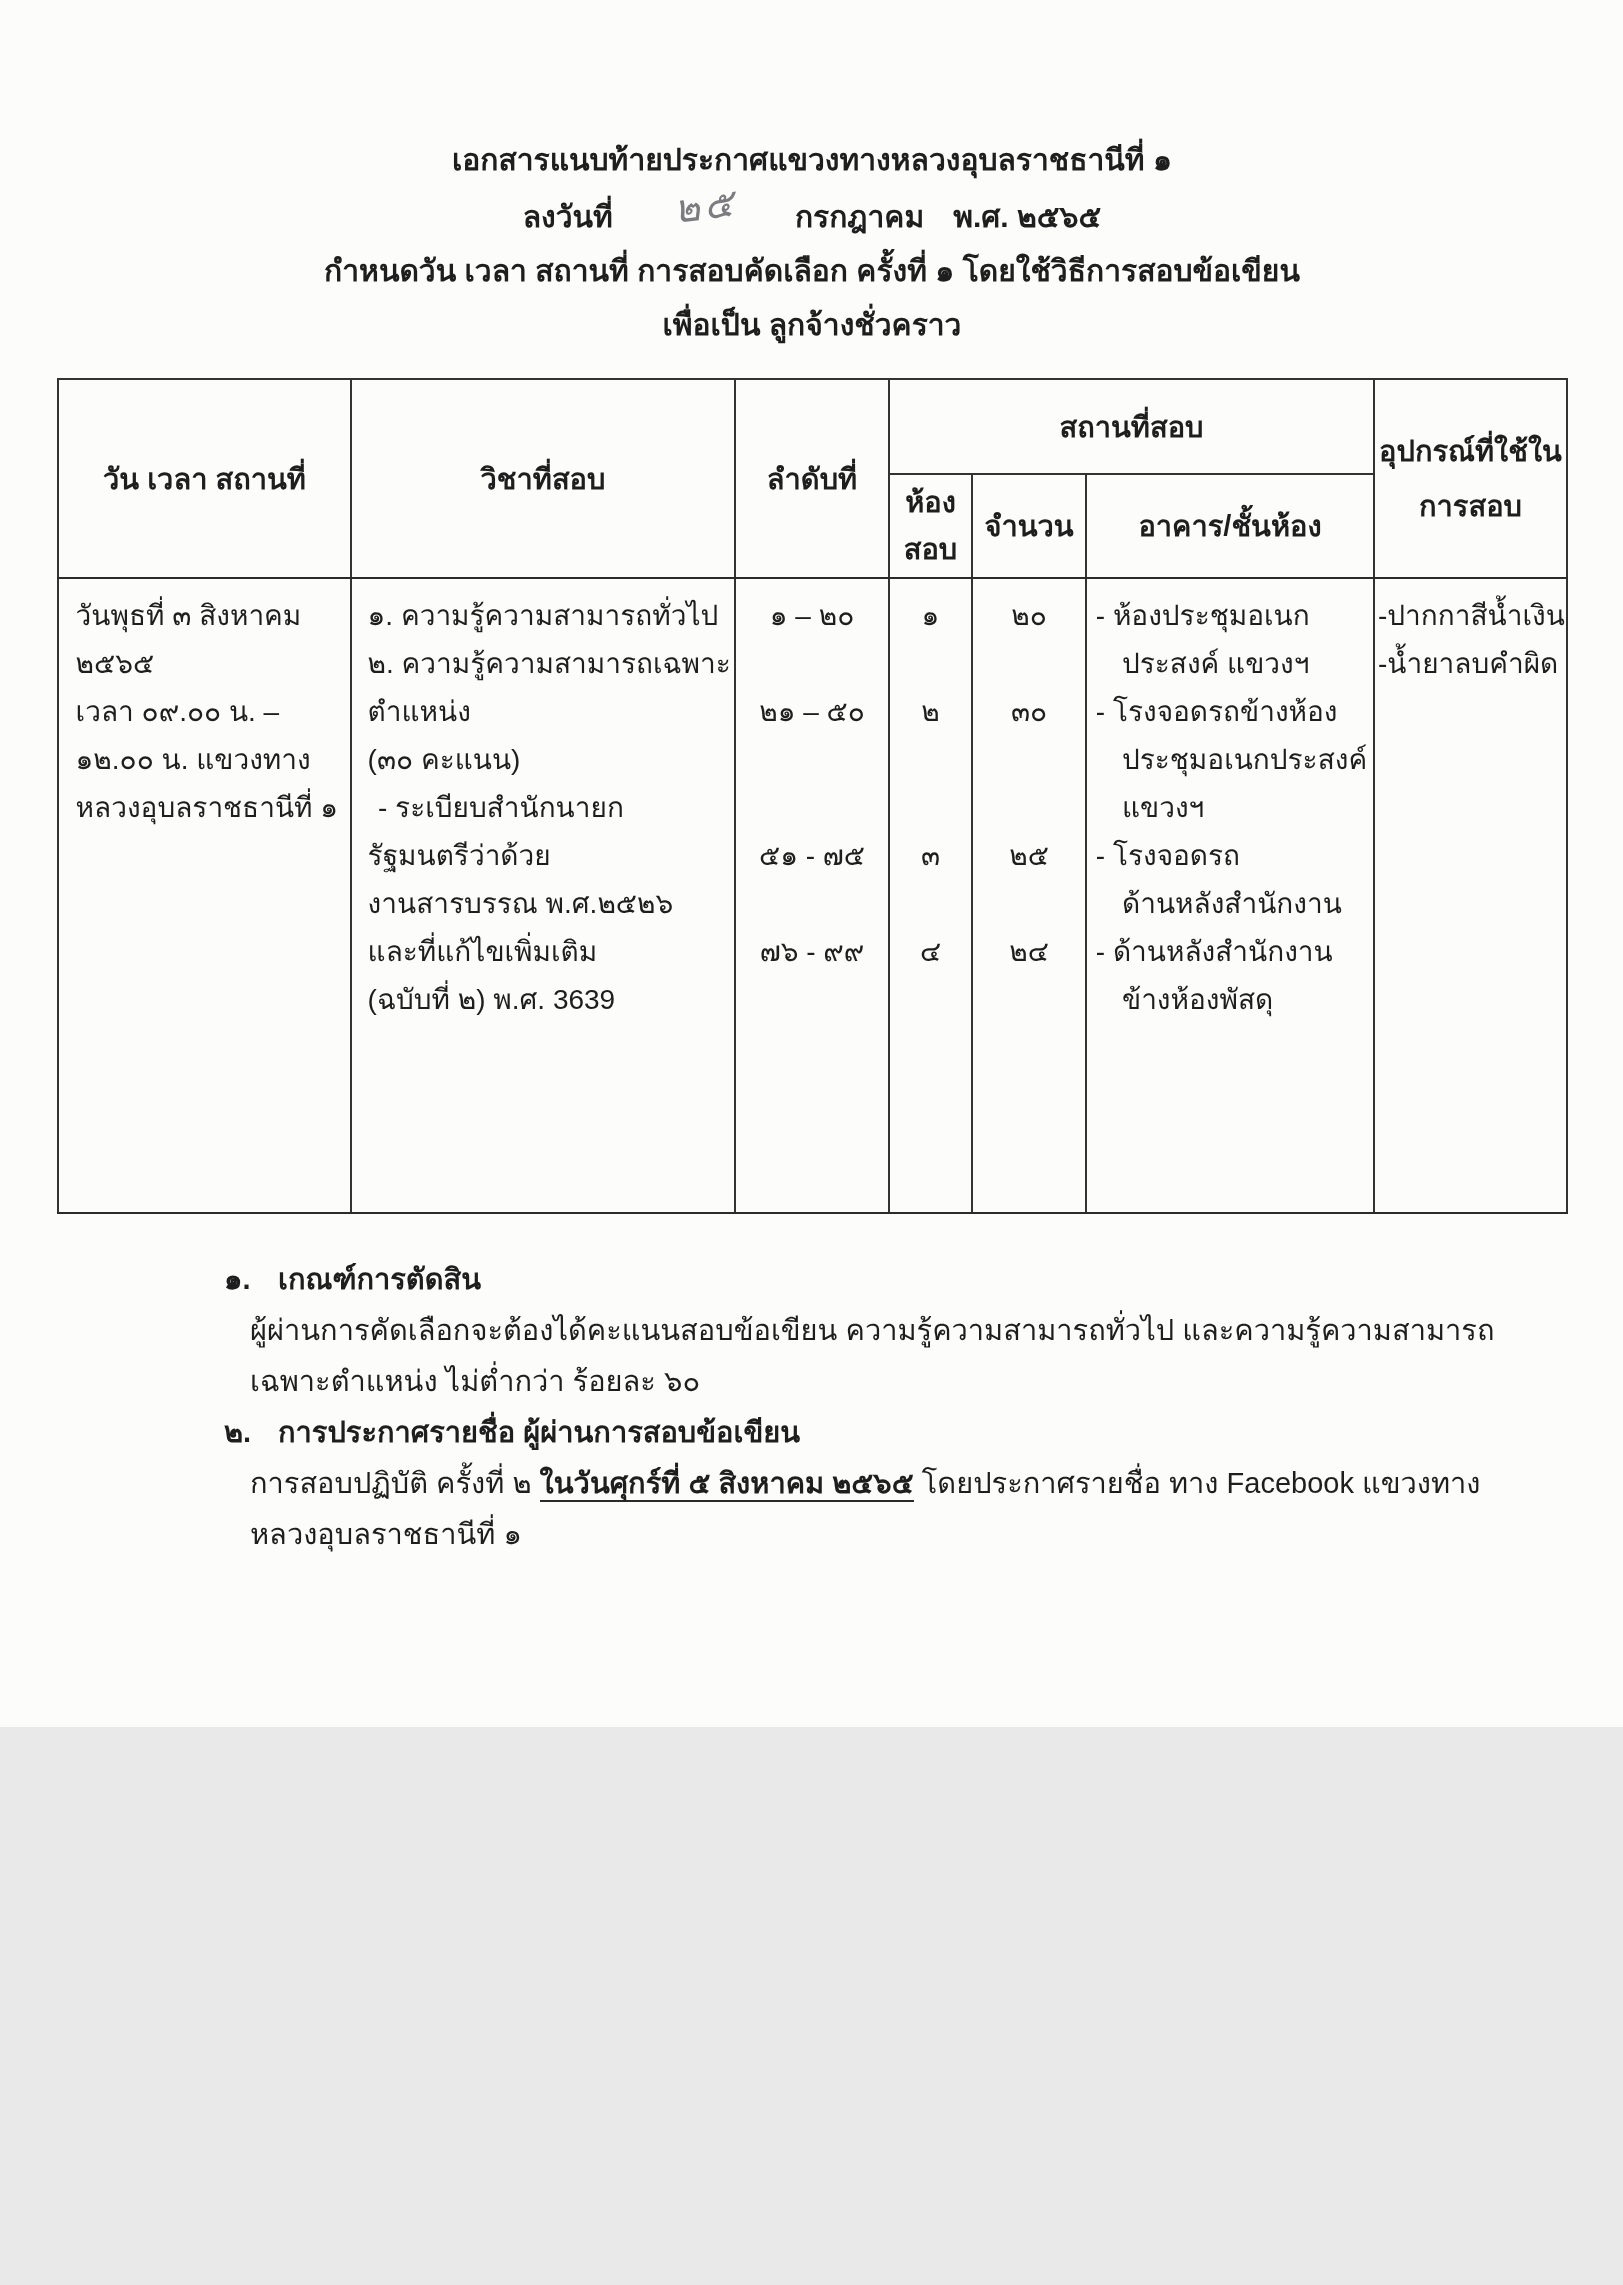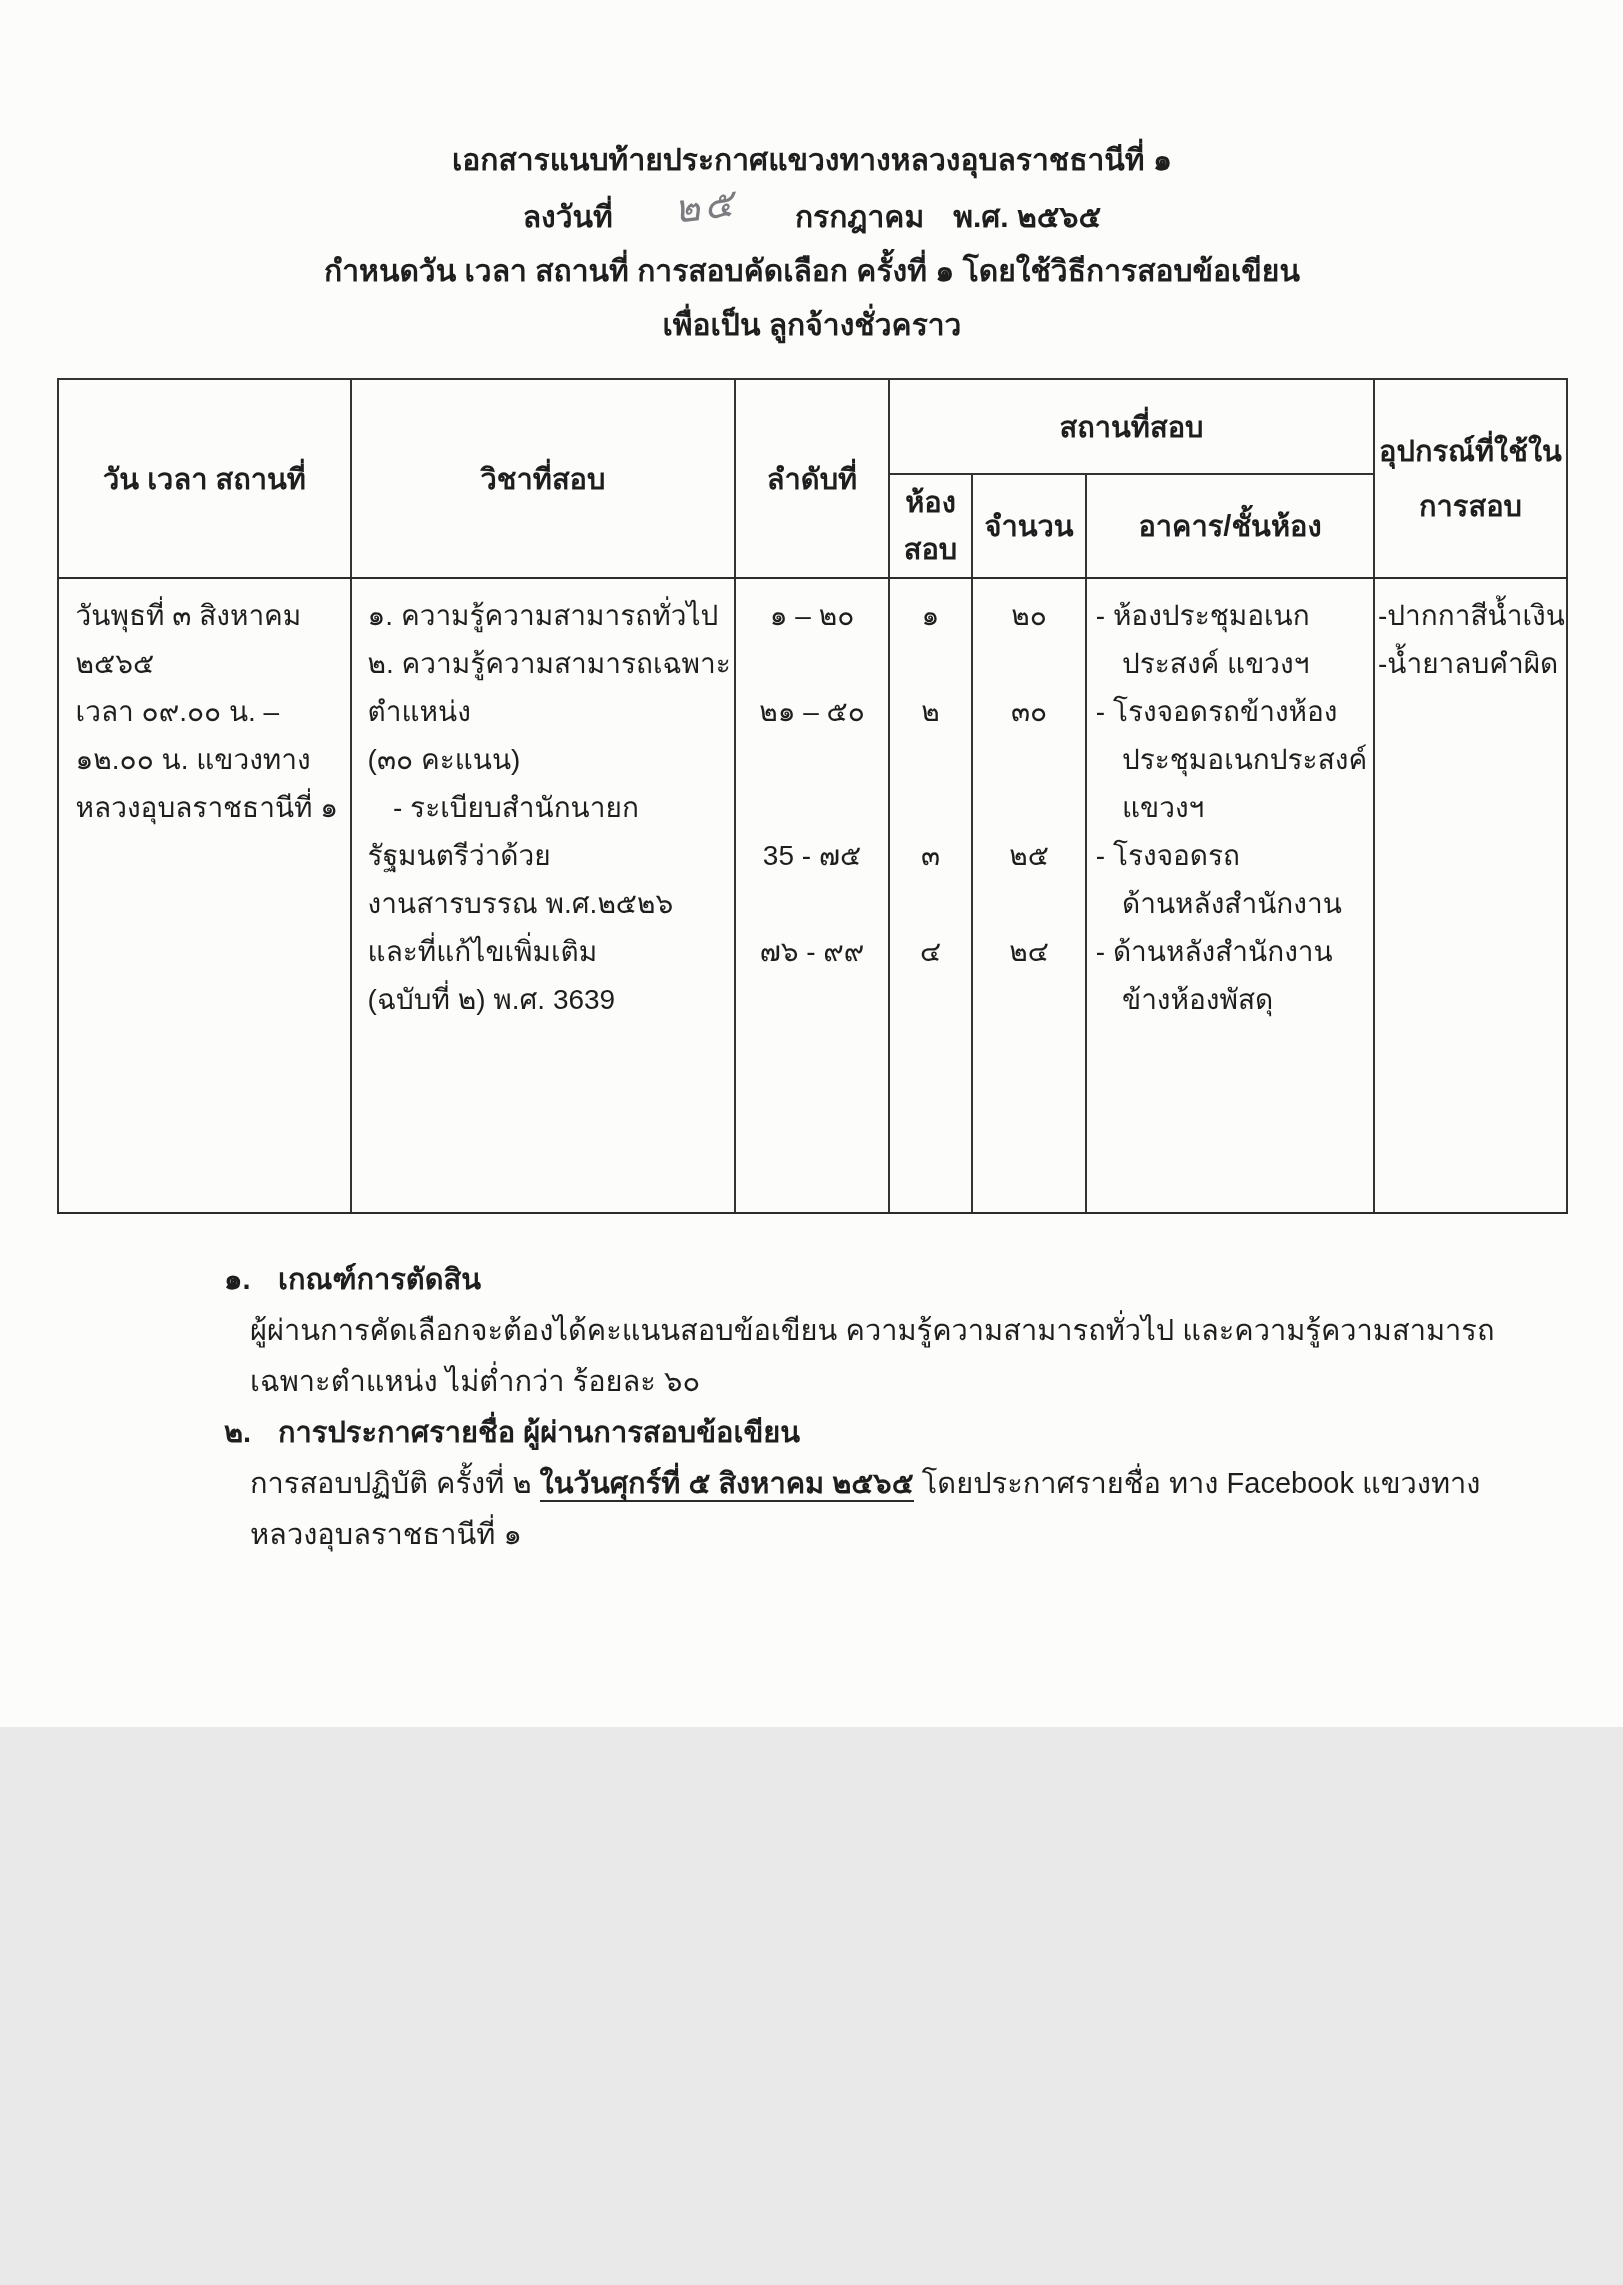--- a/index.html
+++ b/index.html
@@ -40,21 +40,21 @@
   .hrow1 th{height:93px;font-weight:700;font-size:29px;text-align:center;vertical-align:middle;}
   .hrow2 th{height:102px;font-weight:700;font-size:29px;text-align:center;vertical-align:middle;line-height:47px;}
   .hb{border-bottom:2.9px solid #2b2b2b !important;}
   .exam-table .brow td{border-bottom:2.9px solid #2b2b2b;}
   .equip-th div{line-height:55px;}
   .brow td{height:620px;vertical-align:top;padding-top:12.7px;}
   .bl{height:48px;line-height:48px;white-space:nowrap;}
   .c1 .bl{padding-left:16.6px;}
   .c2 .bl{padding-left:15.6px;}
   .c2 .ind{}
-  .c2 .dash{padding-left:41px;}
+  .c2 .dash{padding-left:26px;}
   .c3,.c4,.c5{text-align:center;}
   .c6 .bl{padding-left:8.8px;}
   .c6 .ind{padding-left:35px;}
   .c7 .bl{padding-left:3px;}
   
   .sections{
     position:absolute;left:224px;top:1254px;width:1258px;
     font-size:29px;
   }
   .srow{height:51px;line-height:51px;white-space:nowrap;}
@@ -137,21 +137,21 @@
         <div class="bl ind">งานสารบรรณ พ.ศ.๒๕๒๖</div>
         <div class="bl ind">และที่แก้ไขเพิ่มเติม</div>
         <div class="bl ind">(ฉบับที่ ๒) พ.ศ. 3639</div>
       </td>
       <td class="c3">
         <div class="bl">๑ – ๒๐</div>
         <div class="bl"></div>
         <div class="bl">๒๑ – ๕๐</div>
         <div class="bl"></div>
         <div class="bl"></div>
-        <div class="bl">35 - ๗๕</div>
+        <div class="bl">๕๑ - ๗๕</div>
         <div class="bl"></div>
         <div class="bl">๗๖ - ๙๙</div>
       </td>
       <td class="c4">
         <div class="bl">๑</div>
         <div class="bl"></div>
         <div class="bl">๒</div>
         <div class="bl"></div>
         <div class="bl"></div>
         <div class="bl">๓</div>

